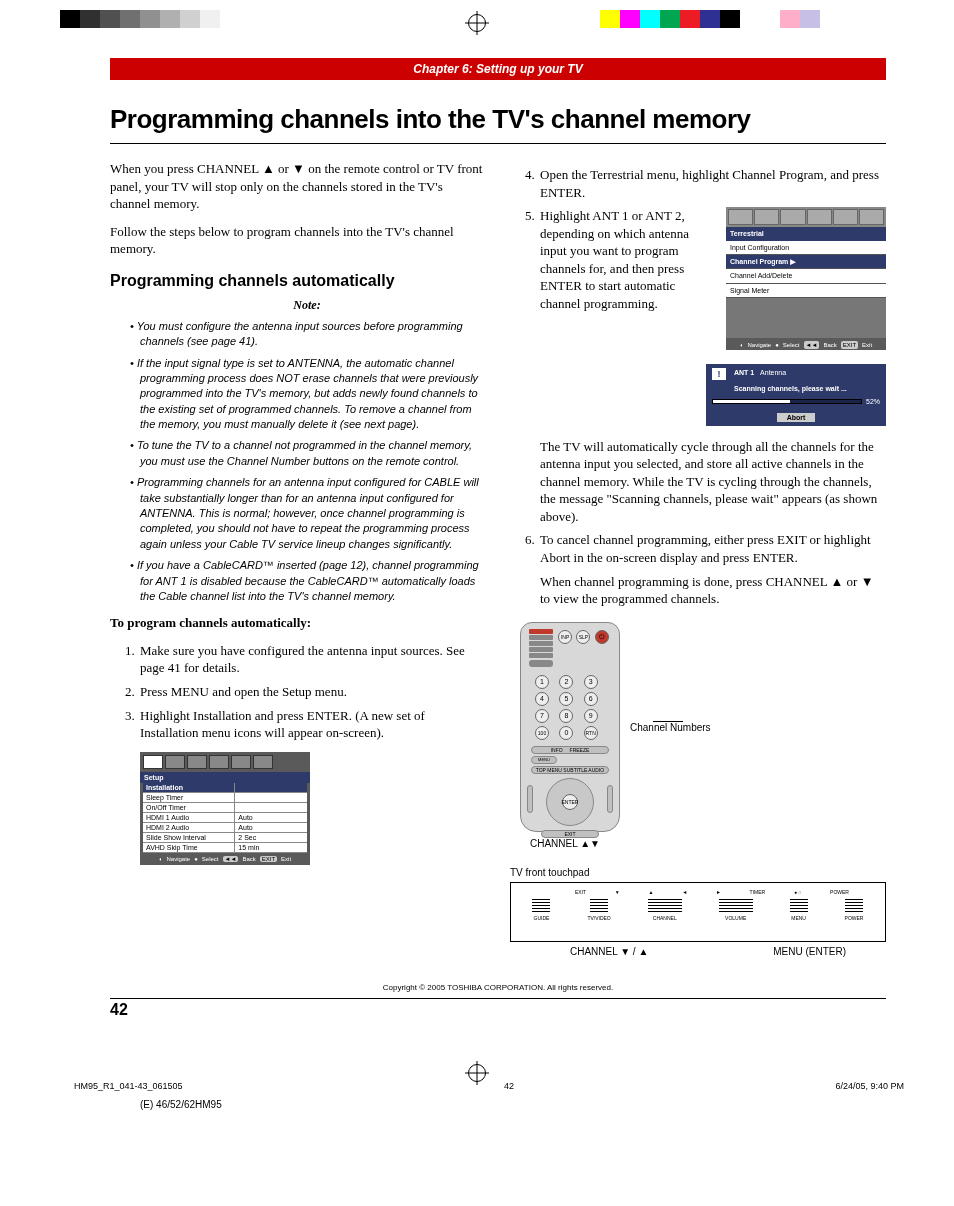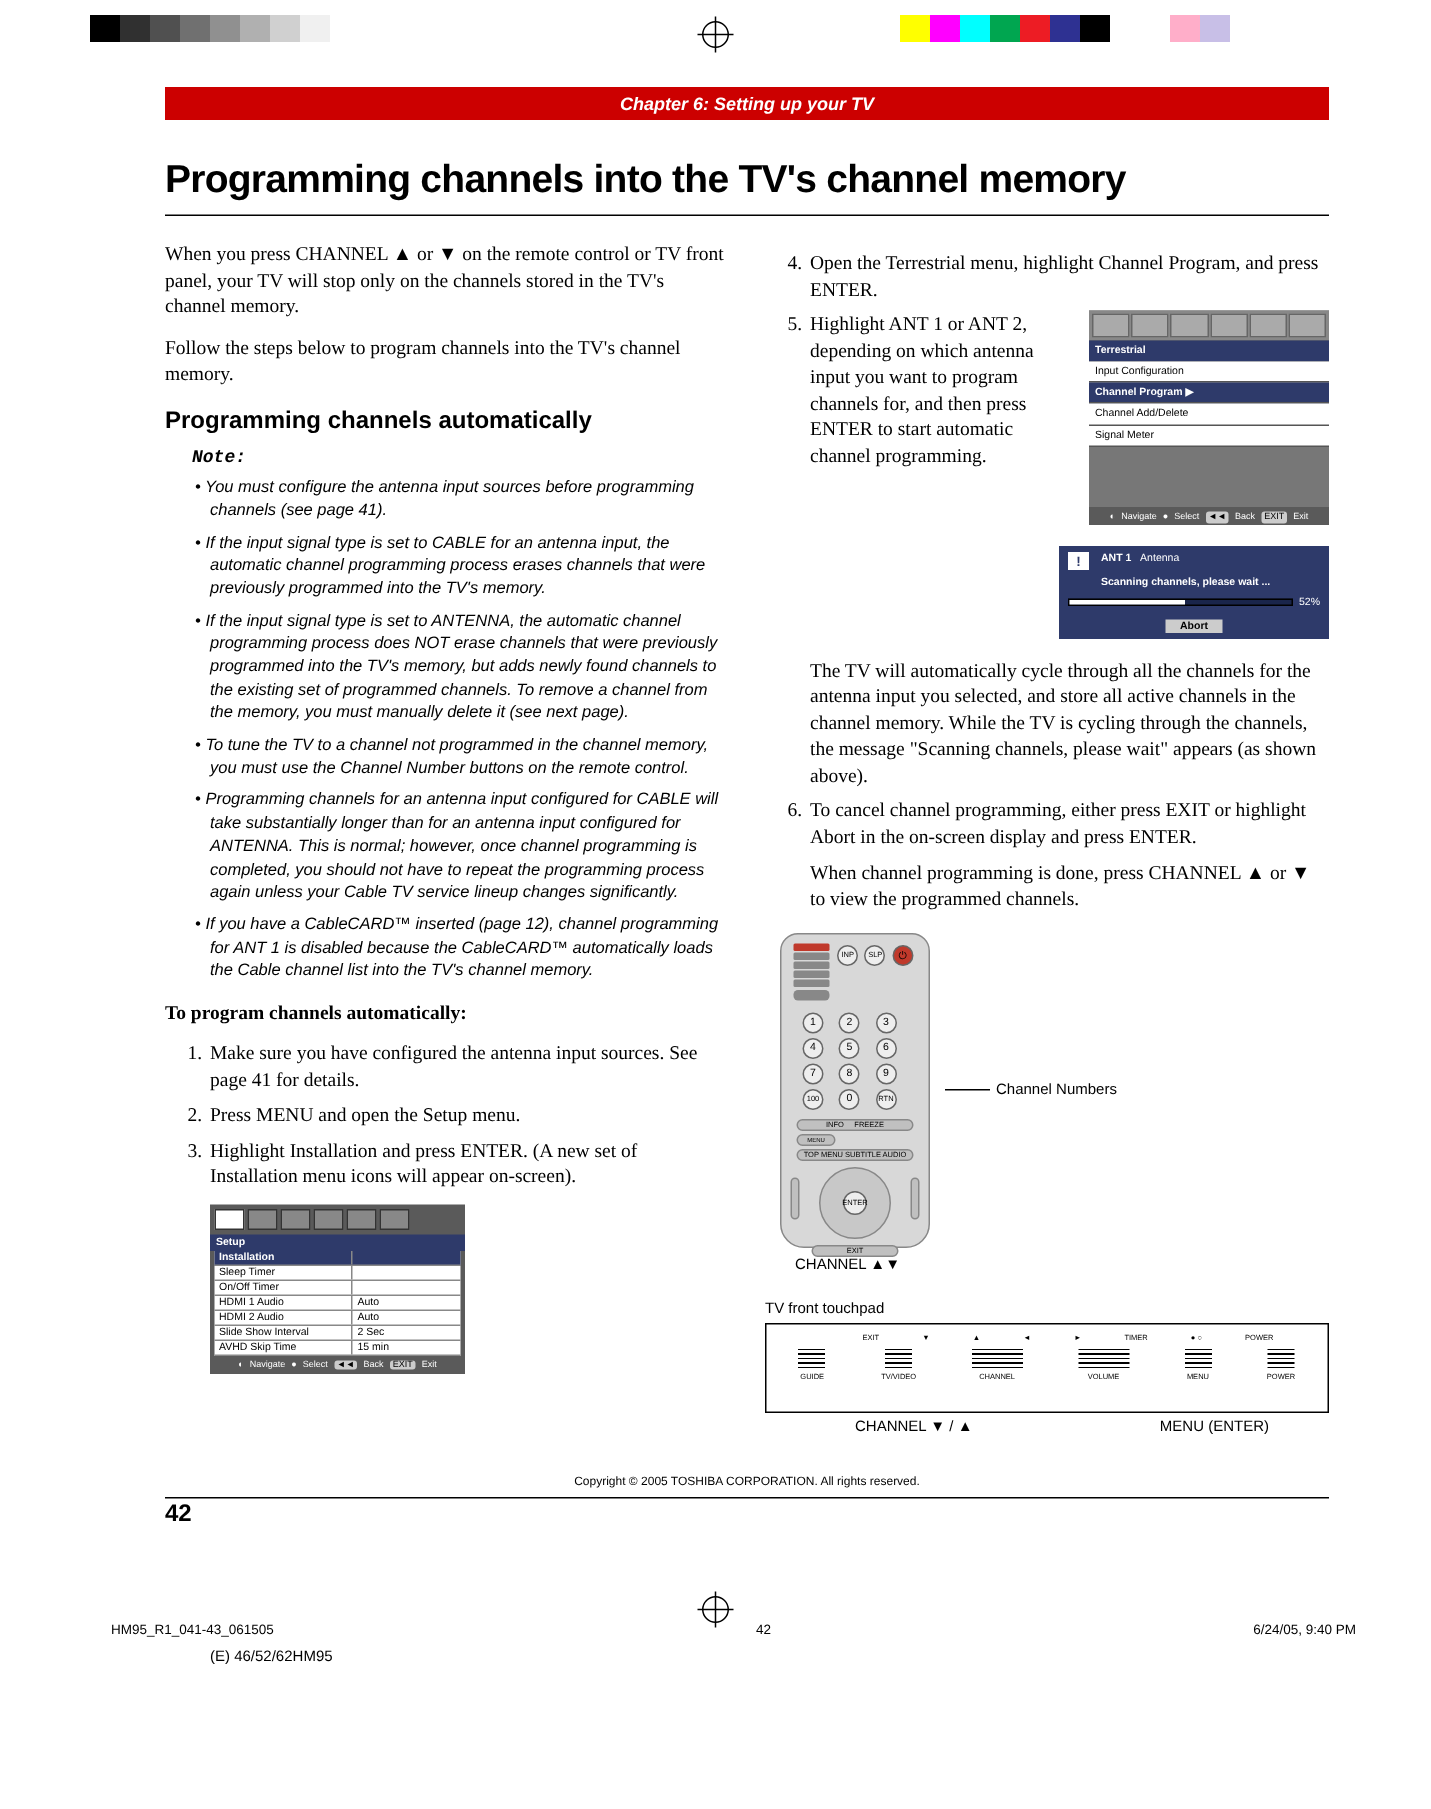--- a/index.html
+++ b/index.html
@@ -19,21 +19,21 @@
   .reg-mark::after { content:''; position:absolute; top:50%; left:-4px; right:-4px; height:1px; background:#000; transform:translateY(-50%);}
   .page-wrap { padding: 30px 68px 20px 110px; position: relative; }
   .chapter-bar { background: #c00; color: #fff; font-style: italic; font-weight: bold; text-align: center; padding: 4px 0; font-size: 12px; font-family: Arial, sans-serif; }
   h1 { font-family: Arial, Helvetica, sans-serif; font-weight: bold; font-size: 26px; margin: 24px 0 8px 0; letter-spacing: -0.5px; }
   .rule { border-bottom: 1px solid #000; margin-bottom: 16px; }
   .cols { display: flex; gap: 24px; }
   .col { flex: 1; min-width: 0; }
   p { margin-bottom: 10px; line-height: 1.35; }
   h2 { font-family: Arial, Helvetica, sans-serif; font-weight: bold; font-size: 16px; margin: 14px 0 8px 0; }
   .note-block { margin-left: 18px; }
-  .note-head { font-family: Liberation Mono, monospace; font-weight: bold; font-style: italic; font-size: 12px; }
+  .note-head { font-family: Liberation Serif, serif; font-weight: bold; font-style: italic; font-size: 12px; text-align: center; }
   .note-block ul { list-style: none; padding: 0; }
   .note-block li { font-family: Arial, sans-serif; font-style: italic; font-size: 11px; line-height: 1.4; margin: 6px 0 6px 12px; text-indent: -10px; }
   .note-block li::before { content: "• "; }
   .steps-head { font-weight: bold; margin-top: 10px; }
   ol.steps { list-style: decimal; margin-left: 28px; }
   ol.steps li { margin: 6px 0; line-height: 1.35; padding-left: 2px; }
   ol.steps li p { margin: 6px 0 0 0; }
   .osd-setup { background: #5a5a5a; width: 170px; margin: 10px 0 0 30px; font-family: Arial, sans-serif; font-size: 7px; color: #fff; padding-bottom: 2px;}
   .osd-tabs { display:flex; gap:2px; padding:3px; }
   .osd-tab { width:20px; height:14px; background:#888; border:1px solid #333; }
@@ -149,21 +149,20 @@
 
     <div class="col">
       <p>When you press CHANNEL ▲ or ▼ on the remote control or TV front panel, your TV will stop only on the channels stored in the TV's channel memory.</p>
       <p>Follow the steps below to program channels into the TV's channel memory.</p>
       <h2>Programming channels automatically</h2>
 
       <div class="note-block">
         <div class="note-head">Note:</div>
         <ul>
           <li>You must configure the antenna input sources before programming channels (see page 41).</li>
-          <li>If the input signal type is set to CABLE for an antenna input, the automatic channel programming process erases channels that were previously programmed into the TV's memory.</li>
           <li>If the input signal type is set to ANTENNA, the automatic channel programming process does NOT erase channels that were previously programmed into the TV's memory, but adds newly found channels to the existing set of programmed channels. To remove a channel from the memory, you must manually delete it (see next page).</li>
           <li>To tune the TV to a channel not programmed in the channel memory, you must use the Channel Number buttons on the remote control.</li>
           <li>Programming channels for an antenna input configured for CABLE will take substantially longer than for an antenna input configured for ANTENNA. This is normal; however, once channel programming is completed, you should not have to repeat the programming process again unless your Cable TV service lineup changes significantly.</li>
           <li>If you have a CableCARD™ inserted (page 12), channel programming for ANT 1 is disabled because the CableCARD™ automatically loads the Cable channel list into the TV's channel memory.</li>
         </ul>
       </div>
 
       <p class="steps-head">To program channels automatically:</p>
       <ol class="steps">
         <li>Make sure you have configured the antenna input sources. See page 41 for details.</li>
@@ -317,21 +316,21 @@
           <div class="wide" style="width:26px;margin-left:10px;font-size:4px;">MENU</div>
           <div class="wide">TOP MENU SUBTITLE AUDIO</div>
           <div class="dpad">
             <div class="ring"></div>
             <div class="ctr">ENTER</div>
           </div>
           <div class="bar-side" style="left:6px; bottom:18px;"></div>
           <div class="bar-side" style="right:6px; bottom:18px;"></div>
           <div class="wide" style="margin:0 20px;">EXIT</div>
         </div>
-        <div style="display:flex;align-items:center;">
+        <div style="display:flex;align-items:center;flex-direction:column;">
           <div class="lead-line"></div>
           <div class="remote-lbl">Channel Numbers</div>
         </div>
       </div>
       <div class="remote-caption">CHANNEL ▲▼</div>
 
       <div class="touchpad-lbl">TV front touchpad</div>
       <div class="touchpad">
         <div class="tp-top-lbls">
           <span>EXIT</span>

